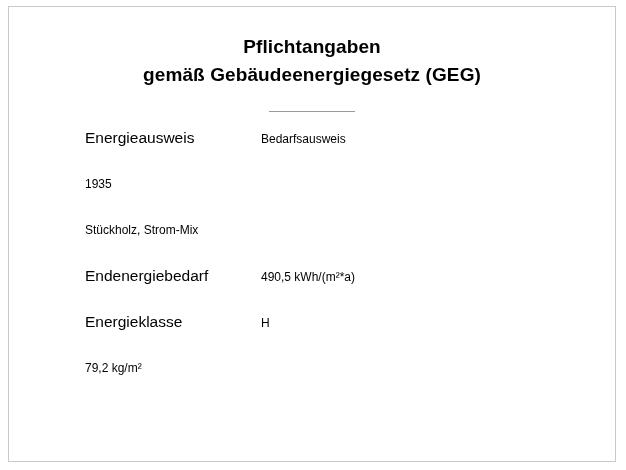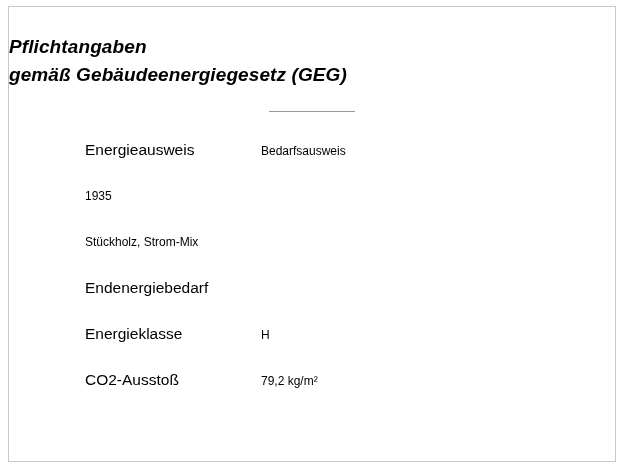--- a/index.html
+++ b/index.html
@@ -18,41 +18,41 @@
     position: absolute;
     left: 8px;
     top: 6px;
     width: 608px;
     height: 456px;
     background: #ffffff;
     border: 1px solid #c9c9c9;
     box-sizing: border-box;
   }
   .title-block {
+    text-align: center;
     padding-top: 26px;
-    font-style: italic;
   }
   .title-line {
     font-size: 19px;
     font-weight: bold;
     line-height: 28px;
     letter-spacing: 0.1px;
   }
   .divider-wrap {
     display: flex;
     justify-content: center;
     margin-top: 22px;
   }
   .divider {
     width: 86px;
     height: 1px;
     background: #9a9a9a;
   }
   .spec-list {
-    margin-top: 28px;
+    margin-top: 16px;
     padding-left: 76px;
   }
   .spec-row {
     display: flex;
     align-items: baseline;
     height: 46px;
   }
   .spec-label {
     width: 176px;
     flex: 0 0 176px;
@@ -88,26 +88,26 @@
     <div class="spec-row">
       <div class="spec-value">1935</div>
     </div>
 
     <div class="spec-row">
       <div class="spec-value">Stückholz, Strom-Mix</div>
     </div>
 
     <div class="spec-row">
       <div class="spec-label">Endenergiebedarf</div>
+      <div class="spec-value">490,5 kWh/(m²*a)</div>
     </div>
 
     <div class="spec-row">
       <div class="spec-label">Energieklasse</div>
       <div class="spec-value">H</div>
     </div>
 
     <div class="spec-row">
-      <div class="spec-label">CO2-Ausstoß</div>
       <div class="spec-value">79,2 kg/m²</div>
     </div>
 
   </div>
 </div>
 
 </body></html>

